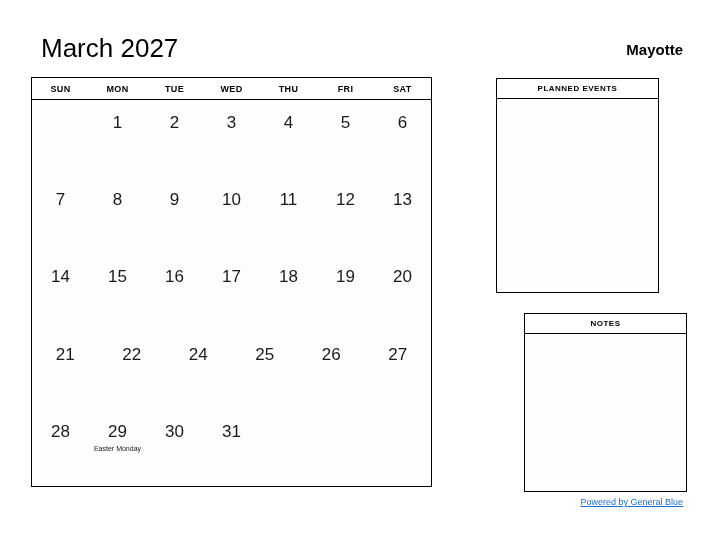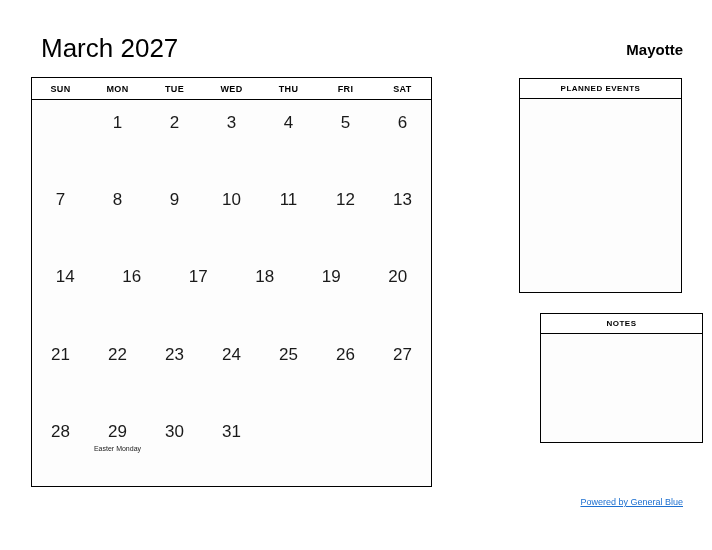--- a/index.html
+++ b/index.html
@@ -115,30 +115,30 @@
   
   .panel {
     position: absolute;
     border: 1px solid #000000;
     box-sizing: border-box;
     background: #ffffff;
     display: flex;
     flex-direction: column;
   }
   .panel-events {
-    left: 519px;
+    left: 496px;
     top: 78px;
     width: 163px;
     height: 215px;
   }
   .panel-notes {
-    left: 540px;
+    left: 524px;
     top: 313px;
     width: 163px;
-    height: 130px;
+    height: 179px;
   }
   .panel-title {
     height: 19px;
     border-bottom: 1px solid #000000;
     display: flex;
     align-items: center;
     justify-content: center;
     font-size: 8px;
     font-weight: bold;
     letter-spacing: 0.5px;
@@ -243,20 +243,24 @@
           <div class="day-event"></div>
         </div>
       </div>
 
       <div class="week-row">
         <div class="day-cell">
           <div class="day-number">14</div>
           <div class="day-event"></div>
         </div>
         <div class="day-cell">
+          <div class="day-number">15</div>
+          <div class="day-event"></div>
+        </div>
+        <div class="day-cell">
           <div class="day-number">16</div>
           <div class="day-event"></div>
         </div>
         <div class="day-cell">
           <div class="day-number">17</div>
           <div class="day-event"></div>
         </div>
         <div class="day-cell">
           <div class="day-number">18</div>
           <div class="day-event"></div>
@@ -271,24 +275,20 @@
         </div>
       </div>
 
       <div class="week-row">
         <div class="day-cell">
           <div class="day-number">21</div>
           <div class="day-event"></div>
         </div>
         <div class="day-cell">
           <div class="day-number">22</div>
-          <div class="day-event"></div>
-        </div>
-        <div class="day-cell">
-          <div class="day-number">23</div>
           <div class="day-event"></div>
         </div>
         <div class="day-cell">
           <div class="day-number">24</div>
           <div class="day-event"></div>
         </div>
         <div class="day-cell">
           <div class="day-number">25</div>
           <div class="day-event"></div>
         </div>

